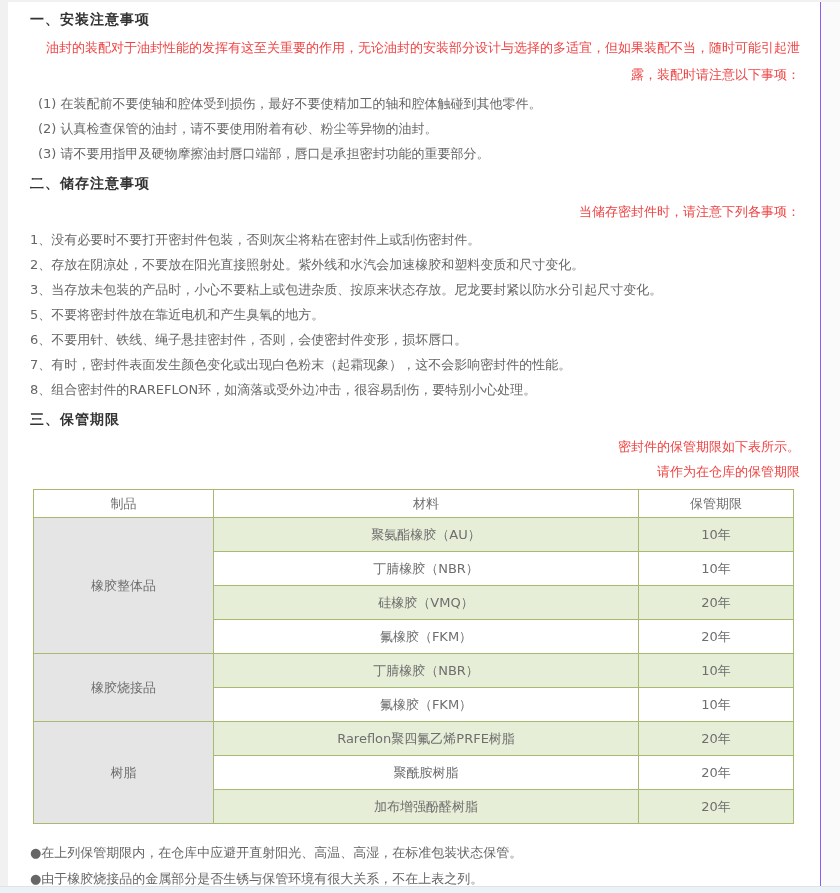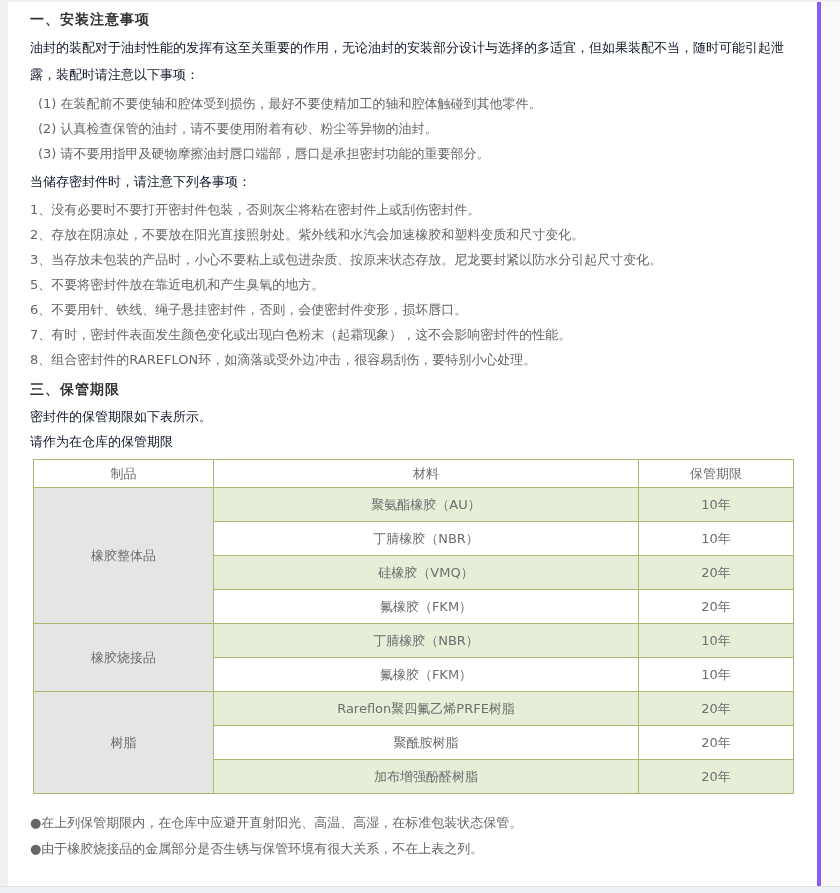--- a/index.html
+++ b/index.html
@@ -16,31 +16,31 @@
     background: #f1f1f1;
   }
   .top-strip {
     position: absolute; left: 0; top: 0;
     width: 840px; height: 2px; background: #f1f1f1;
   }
   .page {
     position: absolute; left: 8px; top: 2px;
     width: 813px; height: 891px;
     background: #ffffff;
-    border-right: 4px solid #8b5cf6;
+    border-right: 1px solid #8b5cf6;
     padding: 2px 20px 0 22px;
   }
   .sec-title {
     font-size: 14px; font-weight: bold; color: #333333;
     margin: 0; padding: 7px 0 5px 0;
     letter-spacing: 1px;
   }
   .para {
-    font-size: 13px; color: #0f172a;
-    line-height: 27px; margin: 0;
+    font-size: 13px; color: #ef4444;
+    line-height: 27px; margin: 0; text-align: right;
   }
   ul.plain { list-style: none; margin: 0; padding: 0; }
   ul.plain li {
     font-size: 13px; color: #666666;
     line-height: 25px;
     white-space: nowrap;
   }
   ul.paren-list { padding: 3px 0 2px 0; }
   ul.paren-list li { padding-left: 8px; }
   ul.num-list { padding: 2px 0 2px 0; }
@@ -87,20 +87,21 @@
     <h2 class="sec-title">一、安装注意事项</h2>
     <p class="para">油封的装配对于油封性能的发挥有这至关重要的作用，无论油封的安装部分设计与选择的多适宜，但如果装配不当，随时可能引起泄露，装配时请注意以下事项：</p>
     <ul class="plain paren-list">
       <li>(1) 在装配前不要使轴和腔体受到损伤，最好不要使精加工的轴和腔体触碰到其他零件。</li>
       <li>(2) 认真检查保管的油封，请不要使用附着有砂、粉尘等异物的油封。</li>
       <li>(3) 请不要用指甲及硬物摩擦油封唇口端部，唇口是承担密封功能的重要部分。</li>
     </ul>
   </section>
 
   <section>
+    <h2 class="sec-title">二、储存注意事项</h2>
     <p class="para">当储存密封件时，请注意下列各事项：</p>
     <ul class="plain num-list">
       <li>1、没有必要时不要打开密封件包装，否则灰尘将粘在密封件上或刮伤密封件。</li>
       <li>2、存放在阴凉处，不要放在阳光直接照射处。紫外线和水汽会加速橡胶和塑料变质和尺寸变化。</li>
       <li>3、当存放未包装的产品时，小心不要粘上或包进杂质、按原来状态存放。尼龙要封紧以防水分引起尺寸变化。</li>
       <li>5、不要将密封件放在靠近电机和产生臭氧的地方。</li>
       <li>6、不要用针、铁线、绳子悬挂密封件，否则，会使密封件变形，损坏唇口。</li>
       <li>7、有时，密封件表面发生颜色变化或出现白色粉末（起霜现象），这不会影响密封件的性能。</li>
       <li>8、组合密封件的RAREFLON环，如滴落或受外边冲击，很容易刮伤，要特别小心处理。</li>
     </ul>

